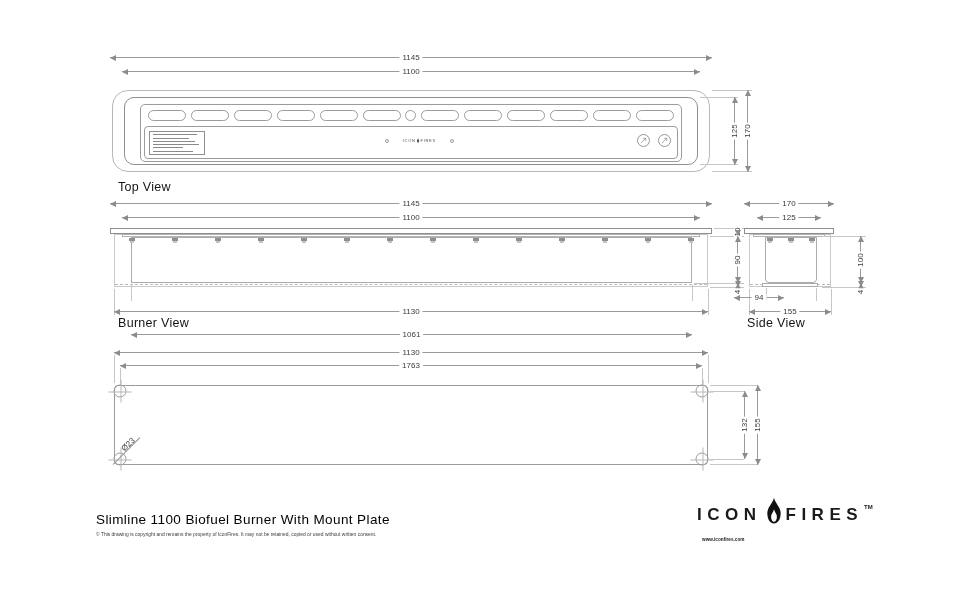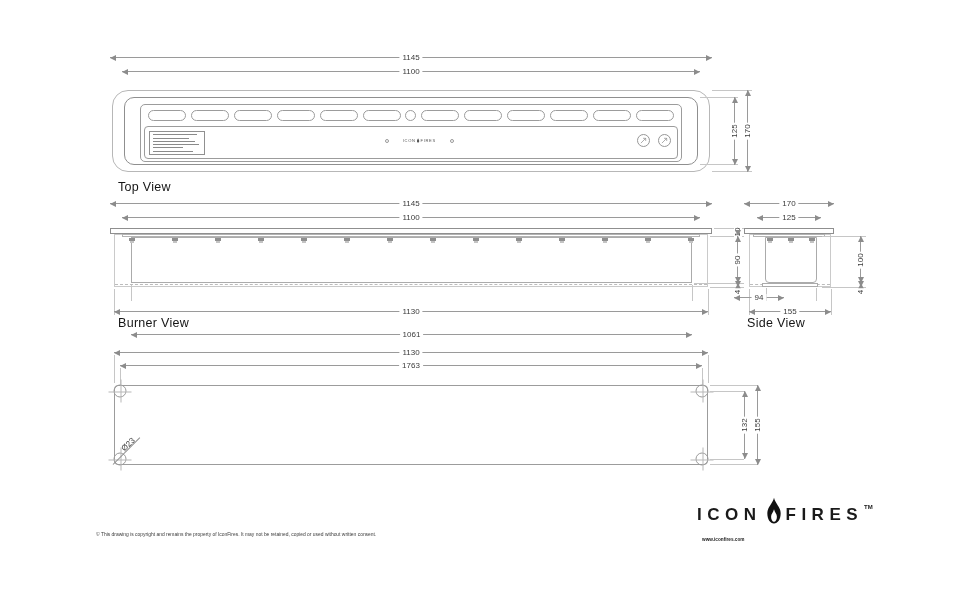--- a/index.html
+++ b/index.html
@@ -252,20 +252,21 @@
   <div class="ext xh" style="left:710px;top:459px;width:34px;"></div>
   <div class="ext xh" style="left:710px;top:385px;width:47px;"></div>
   <div class="ext xh" style="left:710px;top:464px;width:47px;"></div>
   <div class="vdim" style="left:744px;top:391px;height:68px;">
     <span>132</span>
     </div>
   <div class="vdim" style="left:757px;top:385px;height:80px;">
     <span>155</span>
     </div>
 
+  <div class="title" style="left:96px;top:512px;">Slimline 1100 Biofuel Burner With Mount Plate</div>
   <div class="copy" style="left:96px;top:532px;">© This drawing is copyright and remains the property of  IconFires. It may not be retained, copied or used without written consent.</div>
 
   <div class="brand" style="left:697px;top:503px;">
     <span class="brandword">ICON</span>
     <svg width="20" height="30" viewBox="0 0 24 32" style="margin:-7px 2px 0 2px;">
       <path d="M12 0 C10 8 4 11 4 19 C4 26 7.5 31 12 31 C16.5 31 20 26 20 19 C20 11 14 8 12 0 Z" fill="#111"></path>
       <path d="M12 14 C11 18 8.5 19.5 8.5 23 C8.5 26.5 10 29 12 29 C14 29 15.5 26.5 15.5 23 C15.5 19.5 13 18 12 14 Z" fill="#fff"></path>
     </svg>
     <span class="brandword">FIRES</span>
     <span class="brandtm">TM</span>

